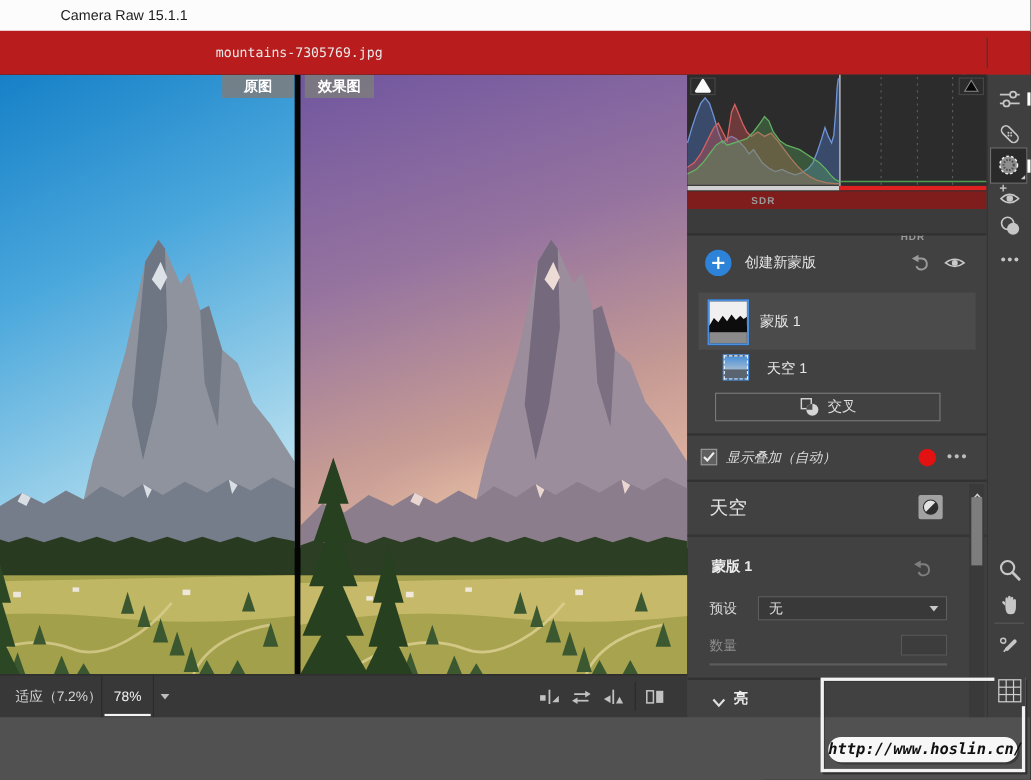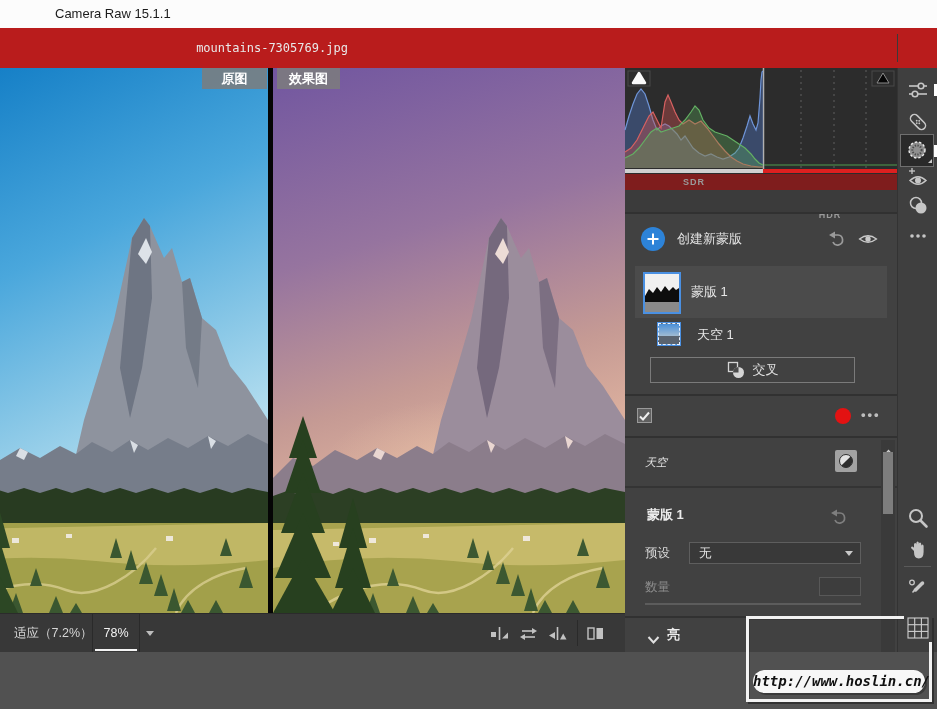--- a/index.html
+++ b/index.html
@@ -57,21 +57,21 @@
     display:flex;align-items:center;justify-content:center;gap:8px;color:#e0e0e0;font-size:13px;}
   .mask-section-divider{left:0;top:326px;width:272px;height:2px;background:#313131;}
 
   .overlay-row{left:0;top:328px;width:272px;height:40px;border-bottom:2px solid #313131;}
   .checkbox{left:12px;top:12px;width:15px;height:15px;background:#606060;border:1px solid #9a9a9a;box-sizing:border-box;}
   .overlay-lbl{left:35px;top:0;height:40px;line-height:40px;font-size:12.5px;color:#dcdcdc;font-style:italic;}
   .red-dot{left:210px;top:12px;width:16px;height:16px;border-radius:50%;background:#e31212;}
   .dots-lbl{left:236px;top:0;height:40px;line-height:38px;font-size:13px;font-weight:bold;color:#bdbdbd;letter-spacing:2px;}
 
   .sky-row{left:0;top:370px;width:272px;height:48px;border-bottom:2px solid #343434;}
-  .sky-row .lbl{left:20px;top:0;height:48px;line-height:48px;font-size:11px;color:#e3e3e3;font-style:italic;}
+  .sky-row .lbl{left:20px;top:0;height:48px;line-height:48px;font-size:17px;color:#e3e3e3;}
   .sky-row .comp-icon{left:210px;top:12px;width:22px;height:22px;background:#a2a2a2;border-radius:2px;}
 
   .scrollbar{left:256px;top:372px;width:14px;height:212px;background:#3a3a3a;}
   .scroll-up{left:3px;top:2px;}
   .scroll-thumb{left:2px;top:12px;width:10px;height:62px;background:#7d7d7d;}
 
   .mask-title-row{left:0;top:432px;width:272px;height:30px;}
   .mask-title{left:22px;top:0;height:30px;line-height:30px;font-size:13px;font-weight:bold;color:#ececec;}
   .mt-undo{left:205px;top:9px;}
 
@@ -344,20 +344,21 @@
     <span>交叉</span>
   </div>
   <div class="abs mask-section-divider"></div>
 
   <div class="abs overlay-row">
     <div class="abs checkbox">
       <svg width="13" height="13" viewBox="0 0 13 13">
         <polyline points="2,6.5 5,9.5 11,2.5" fill="none" stroke="#f0f0f0" stroke-width="2"></polyline>
       </svg>
     </div>
+    <div class="abs overlay-lbl">显示叠加（自动）</div>
     <div class="abs red-dot"></div>
     <div class="abs dots-lbl">•••</div>
   </div>
 
   <div class="abs sky-row">
     <div class="abs lbl">天空</div>
     <div class="abs comp-icon">
       <svg width="22" height="22" viewBox="0 0 22 22">
         <circle cx="11" cy="11" r="6.5" fill="#e3e3e3" stroke="#2e2e2e" stroke-width="1"></circle>
         <path d="M11,4.5 A6.5,6.5 0 0 1 11,17.5 Z" fill="#2e2e2e" transform="rotate(45 11 11)"></path>

